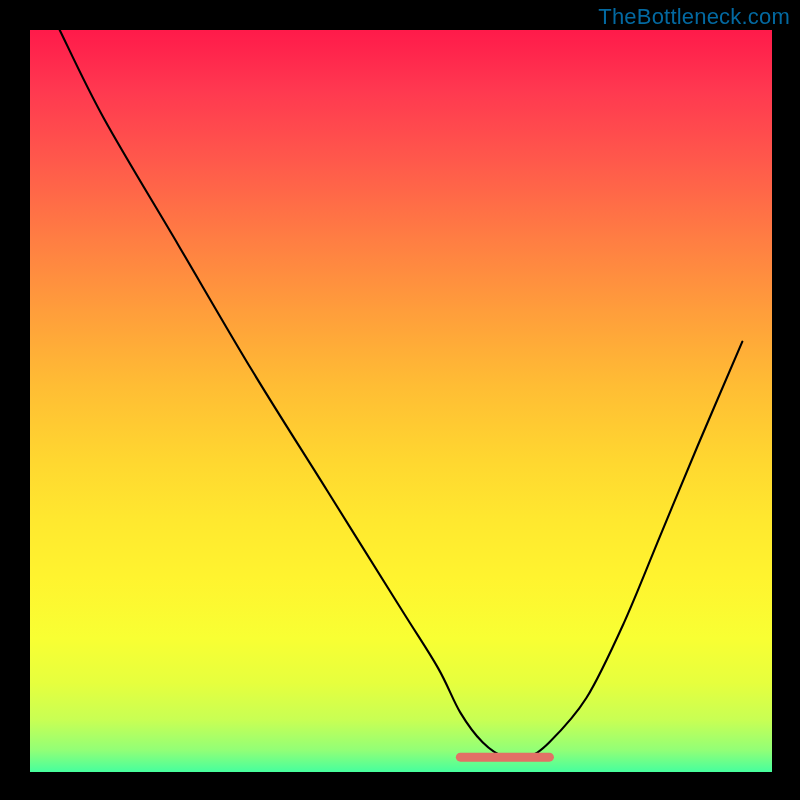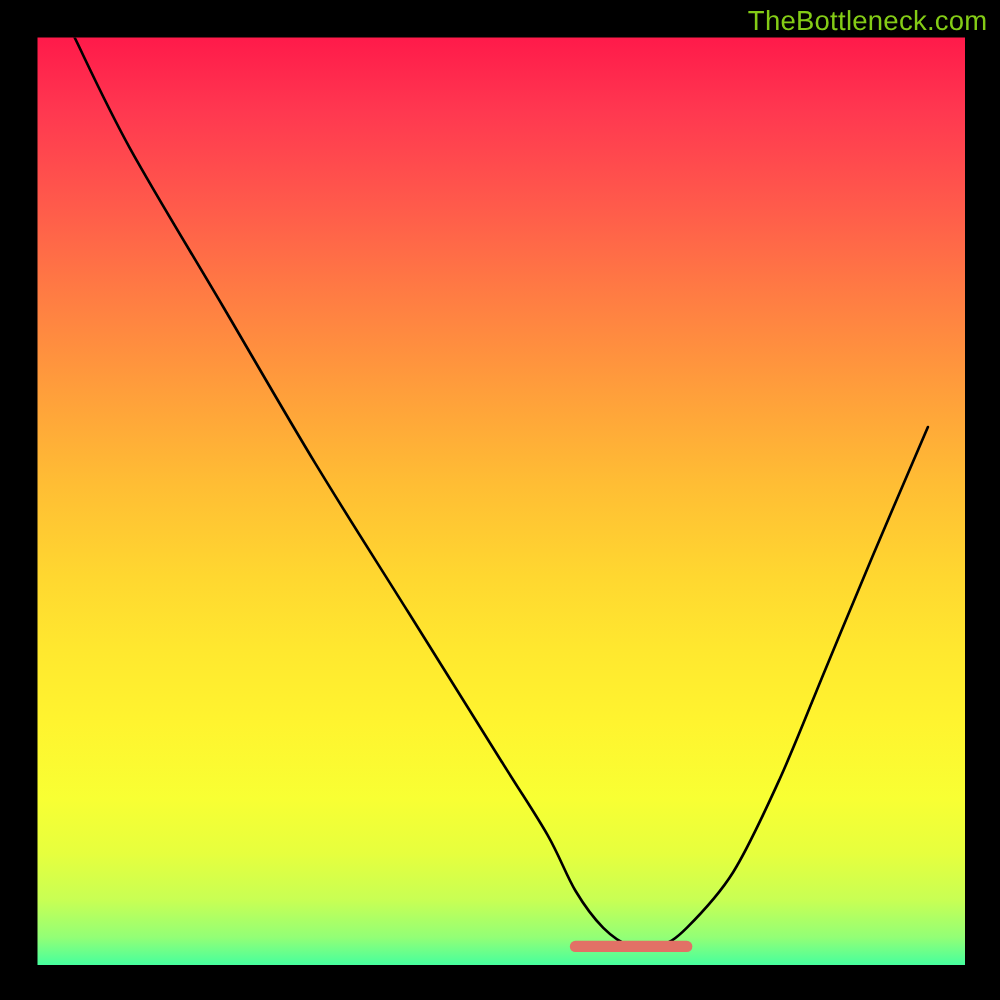--- a/index.html
+++ b/index.html
@@ -40,21 +40,21 @@
     width: 742px;
     height: 742px;
   }
   .attribution {
     position: absolute;
     top: 4px;
     right: 10px;
     font-family: Arial, Helvetica, sans-serif;
     font-size: 22px;
     font-weight: 500;
-    color: #84cc16;
+    color: #0369a1;
     letter-spacing: 0.2px;
   }
 </style>
 </head>
 <body>
 
 <div class="chart-container">
   <div class="plot-area">
     <svg class="curve-svg" viewBox="0 0 742 742" preserveAspectRatio="none">
       <path d="M 29.68 0.00 C 37.10 14.84, 54.41 53.18, 74.20 89.04 C 93.99 124.90, 123.67 173.13, 148.40 215.18 C 173.13 257.23, 197.87 300.51, 222.60 341.32 C 247.33 382.13, 272.07 420.47, 296.80 460.04 C 321.53 499.61, 352.45 549.08, 371.00 578.76 C 389.55 608.44, 398.21 620.81, 408.10 638.12 C 417.99 655.43, 422.94 670.27, 430.36 682.64 C 437.78 695.01, 445.20 704.90, 452.62 712.32 C 460.04 719.74, 467.46 724.69, 474.88 727.16 C 482.30 729.63, 489.72 729.63, 497.14 727.16 C 504.56 724.69, 509.51 722.21, 519.40 712.32 C 529.29 702.43, 544.13 687.59, 556.50 667.80 C 568.87 648.01, 581.23 620.81, 593.60 593.60 C 605.97 566.39, 618.33 534.24, 630.70 504.56 C 643.07 474.88, 654.20 447.67, 667.80 415.52 C 681.40 383.37, 704.90 328.95, 712.32 311.64" fill="none" stroke="#000000" stroke-width="2.1" stroke-linecap="round" stroke-linejoin="round"></path>

